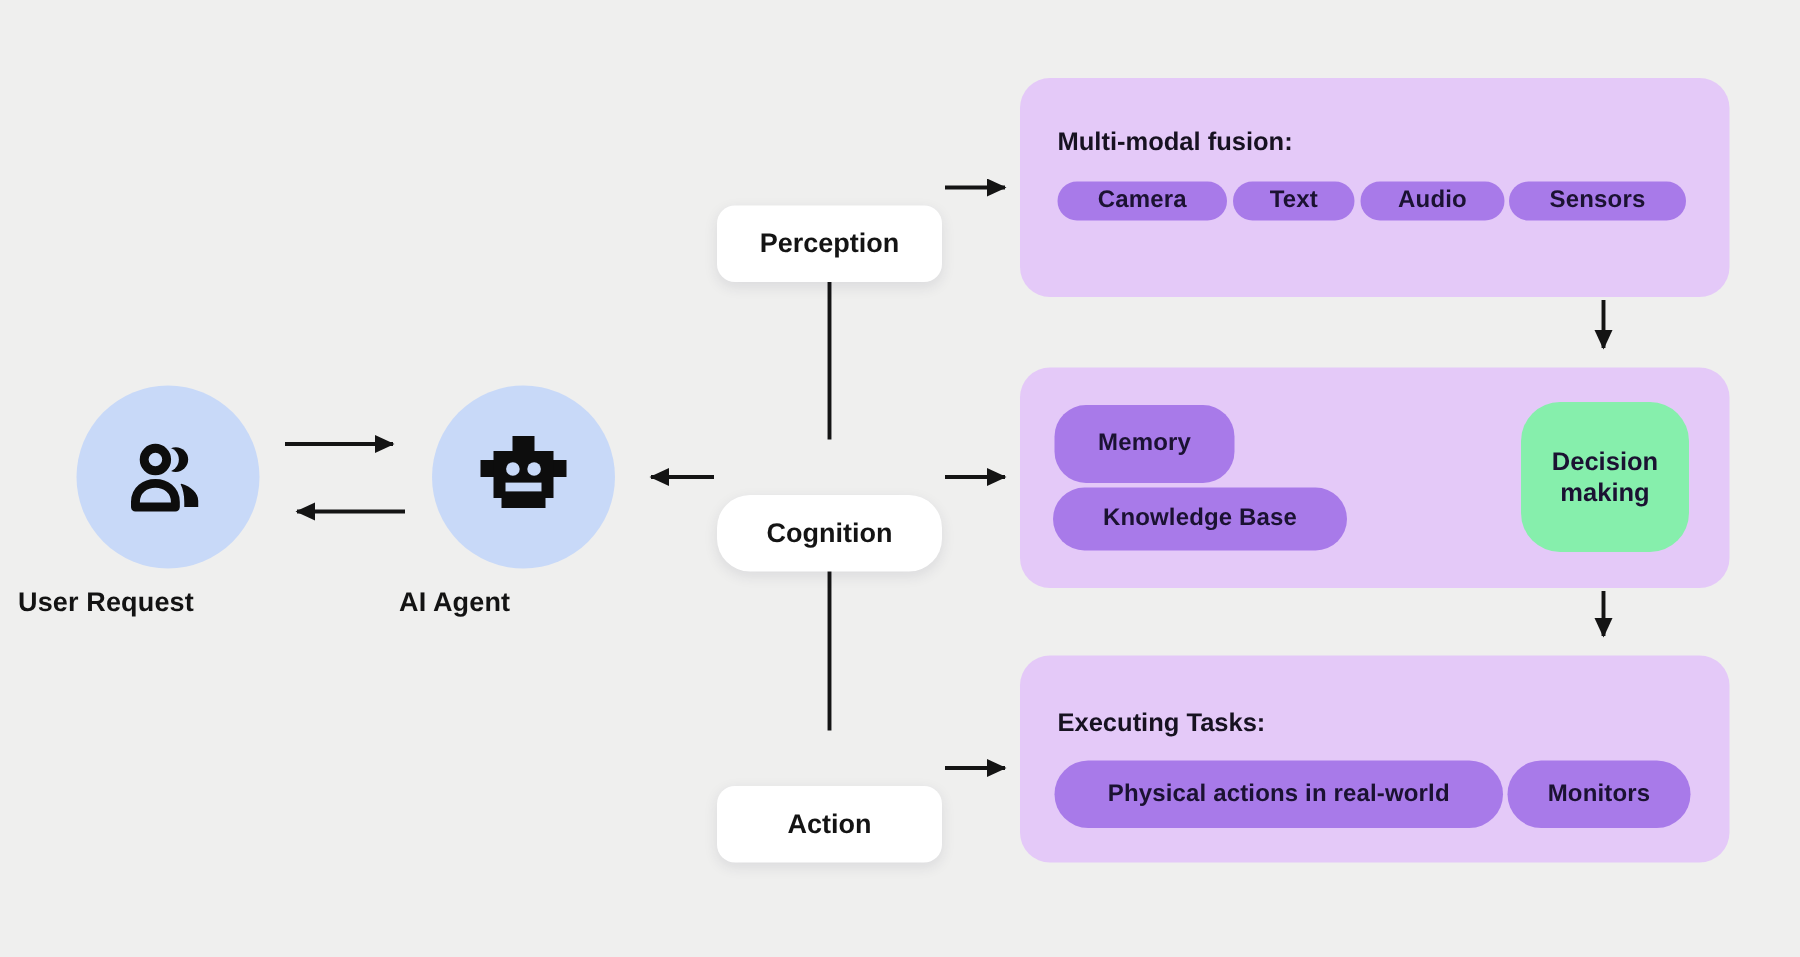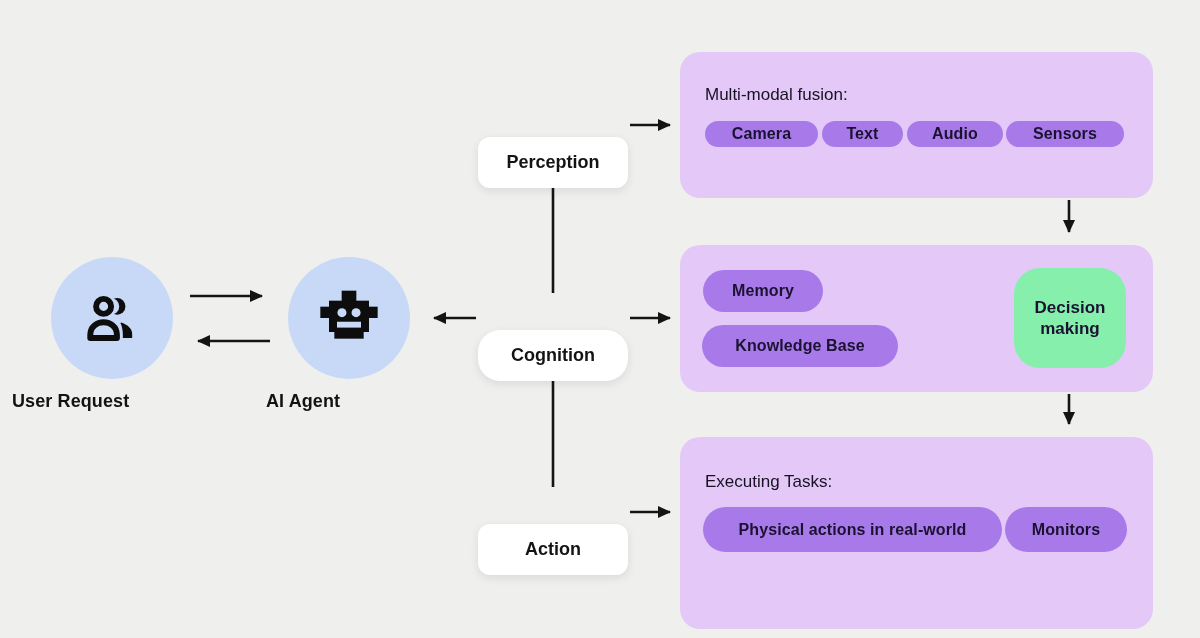--- a/index.html
+++ b/index.html
@@ -38,40 +38,40 @@
   .stage-perception{top:100px;}
   .stage-cognition{top:293px;border-radius:22px;}
   .stage-action{top:487px;}
 
   .panel{
     position:absolute;left:680px;width:473px;
     background:#e4c9f8;border-radius:20px;
   }
   .panel-1{top:52px;height:146px;}
   .panel-2{top:245px;height:147px;}
-  .panel-3{top:437px;height:192px;}
+  .panel-3{top:437px;height:138px;}
   .panel-title{
     position:absolute;left:25px;
-    font-size:17px;font-weight:400;color:#171221;
+    font-size:17px;font-weight:700;color:#171221;
   }
   .panel-1 .panel-title{top:33px;}
   .panel-3 .panel-title{top:35px;}
 
   .pill{
     position:absolute;height:26px;border-radius:21px;background:#a87ae9;
     display:flex;align-items:center;justify-content:center;
     font-size:16px;font-weight:700;color:#1b1232;letter-spacing:.1px;
   }
   
   .pill-camera {left:25px; top:69px;width:113px;}
   .pill-text   {left:142px;top:69px;width:81px;}
   .pill-audio  {left:227px;top:69px;width:96px;}
   .pill-sensors{left:326px;top:69px;width:118px;}
   
-  .pill-memory {left:23px;top:25px;width:120px;height:42px;}
+  .pill-memory {left:23px;top:25px;width:120px;height:52px;}
   .pill-kb     {left:22px;top:80px;width:196px;height:42px;}
   .decision-box{
     position:absolute;left:334px;top:23px;width:112px;height:100px;
     border-radius:26px;background:#86efac;
     display:flex;align-items:center;justify-content:center;text-align:center;
     font-size:17px;font-weight:700;color:#1b1232;line-height:1.25;
   }
   
   .pill-physical{left:23px;top:70px;width:299px;height:45px;border-radius:23px;}
   .pill-monitors{left:325px;top:70px;width:122px;height:45px;border-radius:23px;}

